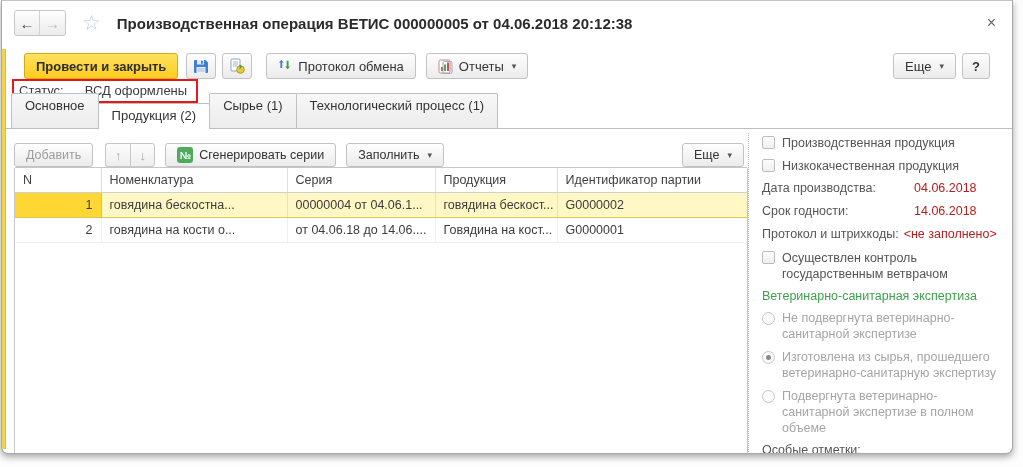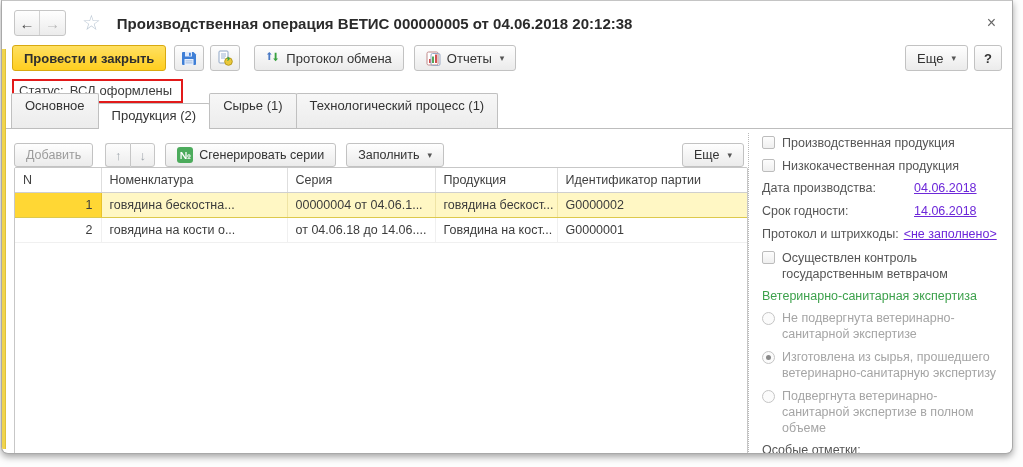--- a/index.html
+++ b/index.html
@@ -15,35 +15,35 @@
   .titlebar { display:flex; align-items:center; height:44px; padding:0 10px 0 12px; }
   .navpair { display:flex; border:1px solid #c6c6c6; border-radius:3px; overflow:hidden; background:linear-gradient(#fefefe,#ececec); }
   .navbtn { width:25px; height:24px; display:flex; align-items:center; justify-content:center; font-size:15px; cursor:pointer; }
   .navbtn.back { color:#4b4b4b; border-right:1px solid #d2d2d2; }
   .navbtn.fwd  { color:#b9b9b9; }
   .star { margin-left:16px; font-size:21px; color:#becad6; cursor:pointer; }
   .wtitle { margin-left:16px; font-size:15px; font-weight:bold; color:#2b2b2b; white-space:nowrap; }
   .close-x { margin-left:auto; font-size:16px; color:#666; cursor:pointer; padding:2px 6px; }
 
   
-  .toolbar { display:flex; align-items:flex-start; height:34px; padding:0 10px; }
+  .toolbar { display:flex; align-items:flex-end; height:34px; padding:0 22px; }
   .btn { display:inline-flex; align-items:center; gap:6px; height:26px; padding:0 11px;
     background:linear-gradient(#fefefe,#ebebeb); border:1px solid #c2c2c2; border-radius:3px;
     font-size:13px; color:#333; cursor:pointer; white-space:nowrap; }
   .btn .caret { font-size:9px; color:#555; margin-left:2px; }
   .btn-yellow { background:linear-gradient(#ffe061,#ffce1f); border:1px solid #d8a911;
     font-weight:bold; color:#2e2e2e; margin-right:8px; }
   .iconbtn { width:30px; justify-content:center; padding:0; margin-right:6px; }
   .gap8 { width:8px; } .gap10 { width:10px; }
   .toolbar .spacer { flex:1; }
   .helpbtn { width:28px; justify-content:center; padding:0; margin-left:6px; font-weight:bold; }
 
   
   .statusline { height:24px; padding:0 10px; display:flex; align-items:center; }
-  .status-annotation { display:inline-flex; gap:6px; align-items:center; border:2px solid #e21a1a;
+  .status-annotation { display:inline-flex; gap:21px; align-items:center; border:2px solid #e21a1a;
     padding:2px 9px 3px 5px; font-size:13px; color:#3c3c3c; }
 
   
   .tabs { display:flex; align-items:flex-end; height:26px; padding:0 0 0 9px; border-bottom:1px solid #bdbdbd; }
   .tab { padding:4px 13px 15px; font-size:13px; color:#333; border:1px solid #c0c0c0; border-bottom:none;
     background:linear-gradient(#f7f7f7,#ececec); margin-right:-1px; border-radius:2px 2px 0 0; cursor:pointer; }
   .tab.active { background:#fff; position:relative; padding-bottom:6px; margin-bottom:-1px; z-index:2; }
 
   
   .content { display:flex; height:349px; }
@@ -85,21 +85,21 @@
   .chk { flex:0 0 13px; width:13px; height:13px; border:1px solid #bcbcbc; border-radius:2px;
     background:linear-gradient(#fdfdfd,#efefef); margin:1px 7px 0 1px; cursor:pointer; }
   .rad { flex:0 0 13px; width:13px; height:13px; border:1px solid #c4c4c4; border-radius:50%;
     background:#fbfbfb; margin:2px 7px 0 1px; position:relative; cursor:pointer; }
   .rad.on::after { content:""; position:absolute; left:3px; top:3px; width:5px; height:5px; border-radius:50%; background:#8a8a8a; }
   .plabel { color:#555; }
   .dim { color:#a5a5a5; }
   .fieldrow { display:flex; align-items:baseline; margin:2px 0 9px 1px; }
   .fieldrow .flab { color:#555; }
   .fieldrow.date .flab { width:152px; }
-  .link { color:#6d28d9; text-decoration:underline; cursor:pointer; white-space:nowrap; }
+  .link { color:#b91c1c; cursor:pointer; white-space:nowrap; }
   .greenhead { color:#3da14c; margin:4px 0 7px 1px; }
   .notes-label { margin:3px 0 4px 1px; color:#555; }
 
   svg { display:block; }
 </style>
 </head>
 <body>
 
 <div class="stage">
   <div class="window">

